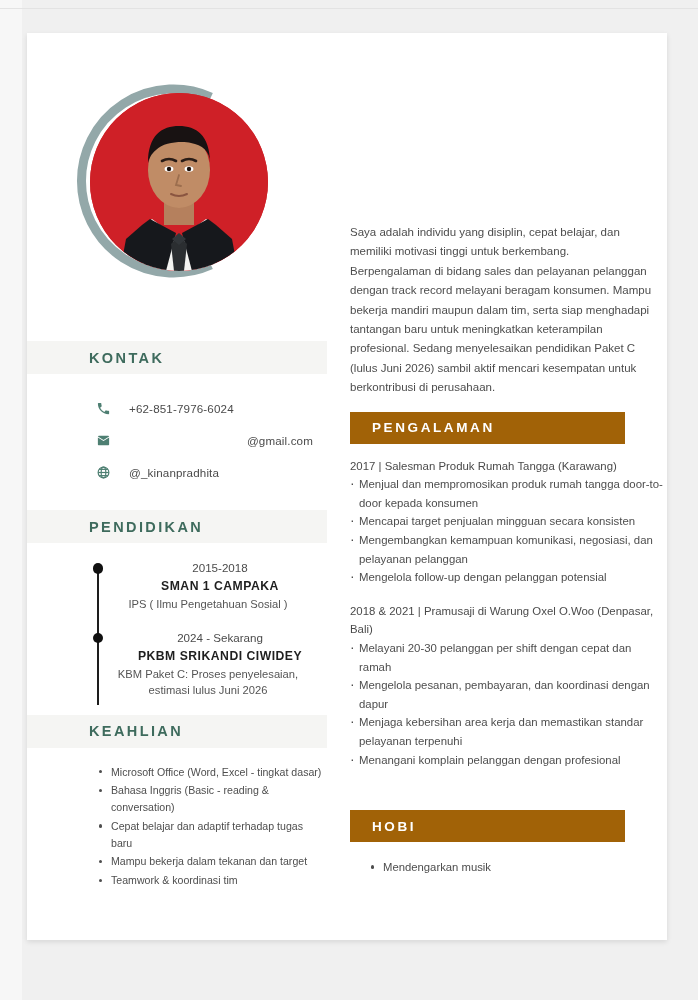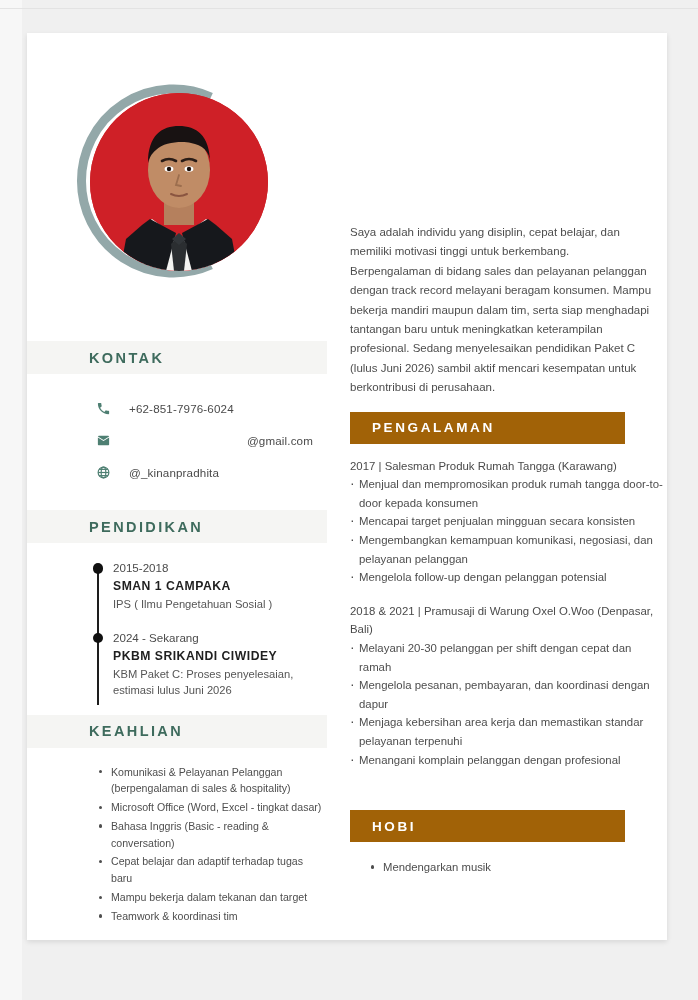--- a/index.html
+++ b/index.html
@@ -128,20 +128,21 @@
   .c-text.email-masked {
     margin-left: 17px;
     width: 184px;
     text-align: right;
   }
 
   
   .edu-wrap {
     position: relative;
     padding: 16px 0 0 0;
+    text-align: center;
   }
   .edu-line {
     position: absolute;
     left: 70px;
     top: 26px;
     width: 1.6px;
     height: 136px;
     background: #1d1d1d;
   }
   .edu-item {
@@ -385,21 +386,20 @@
             <div class="edu-date">2024 - Sekarang</div>
             <div class="edu-school">PKBM SRIKANDI CIWIDEY</div>
             <div class="edu-desc">KBM Paket C: Proses penyelesaian, estimasi lulus Juni 2026</div>
           </div>
         </div>
 
         <div class="sec-band" style="margin-top:12px;">
           <span class="sec-title">KEAHLIAN</span>
         </div>
         <ul class="skills-list">
-          <li>Komunikasi &amp; Pelayanan Pelanggan (berpengalaman di sales &amp; hospitality)</li>
           <li>Microsoft Office (Word, Excel - tingkat dasar)</li>
           <li>Bahasa Inggris (Basic - reading &amp; conversation)</li>
           <li>Cepat belajar dan adaptif terhadap tugas baru</li>
           <li>Mampu bekerja dalam tekanan dan target</li>
           <li>Teamwork &amp; koordinasi tim</li>
         </ul>
       </div>
 
       <div class="col-right">
 

